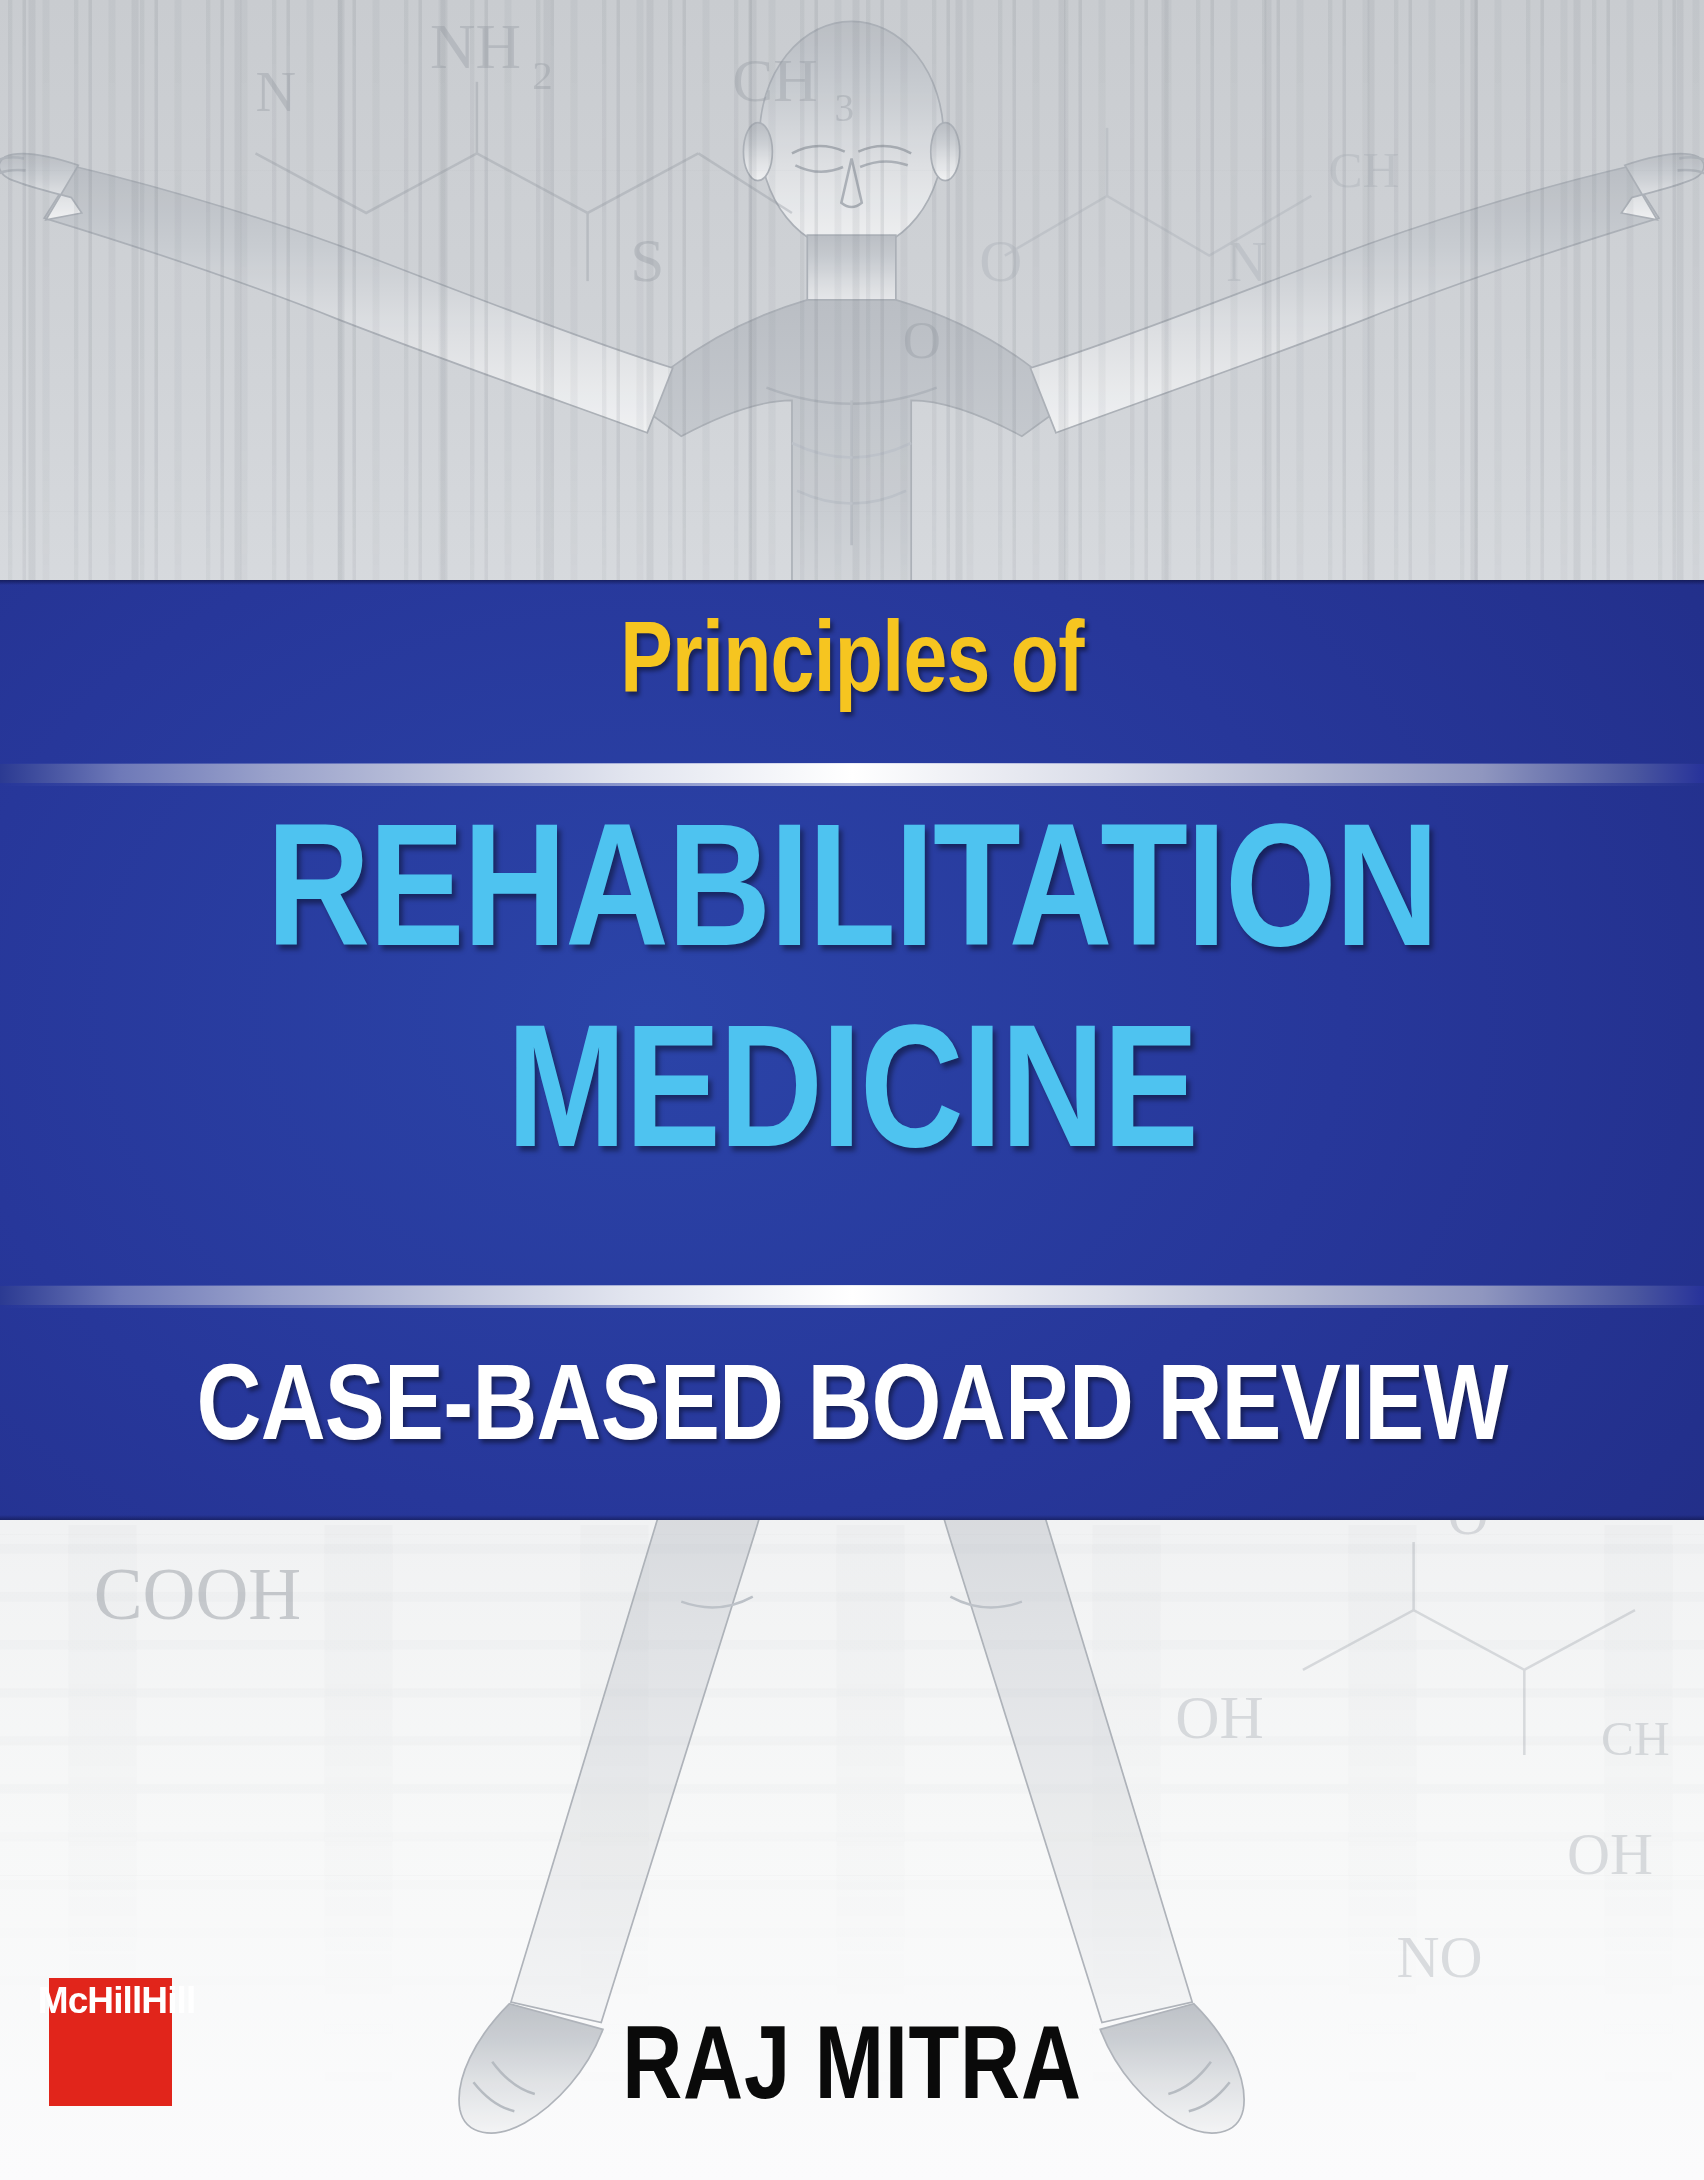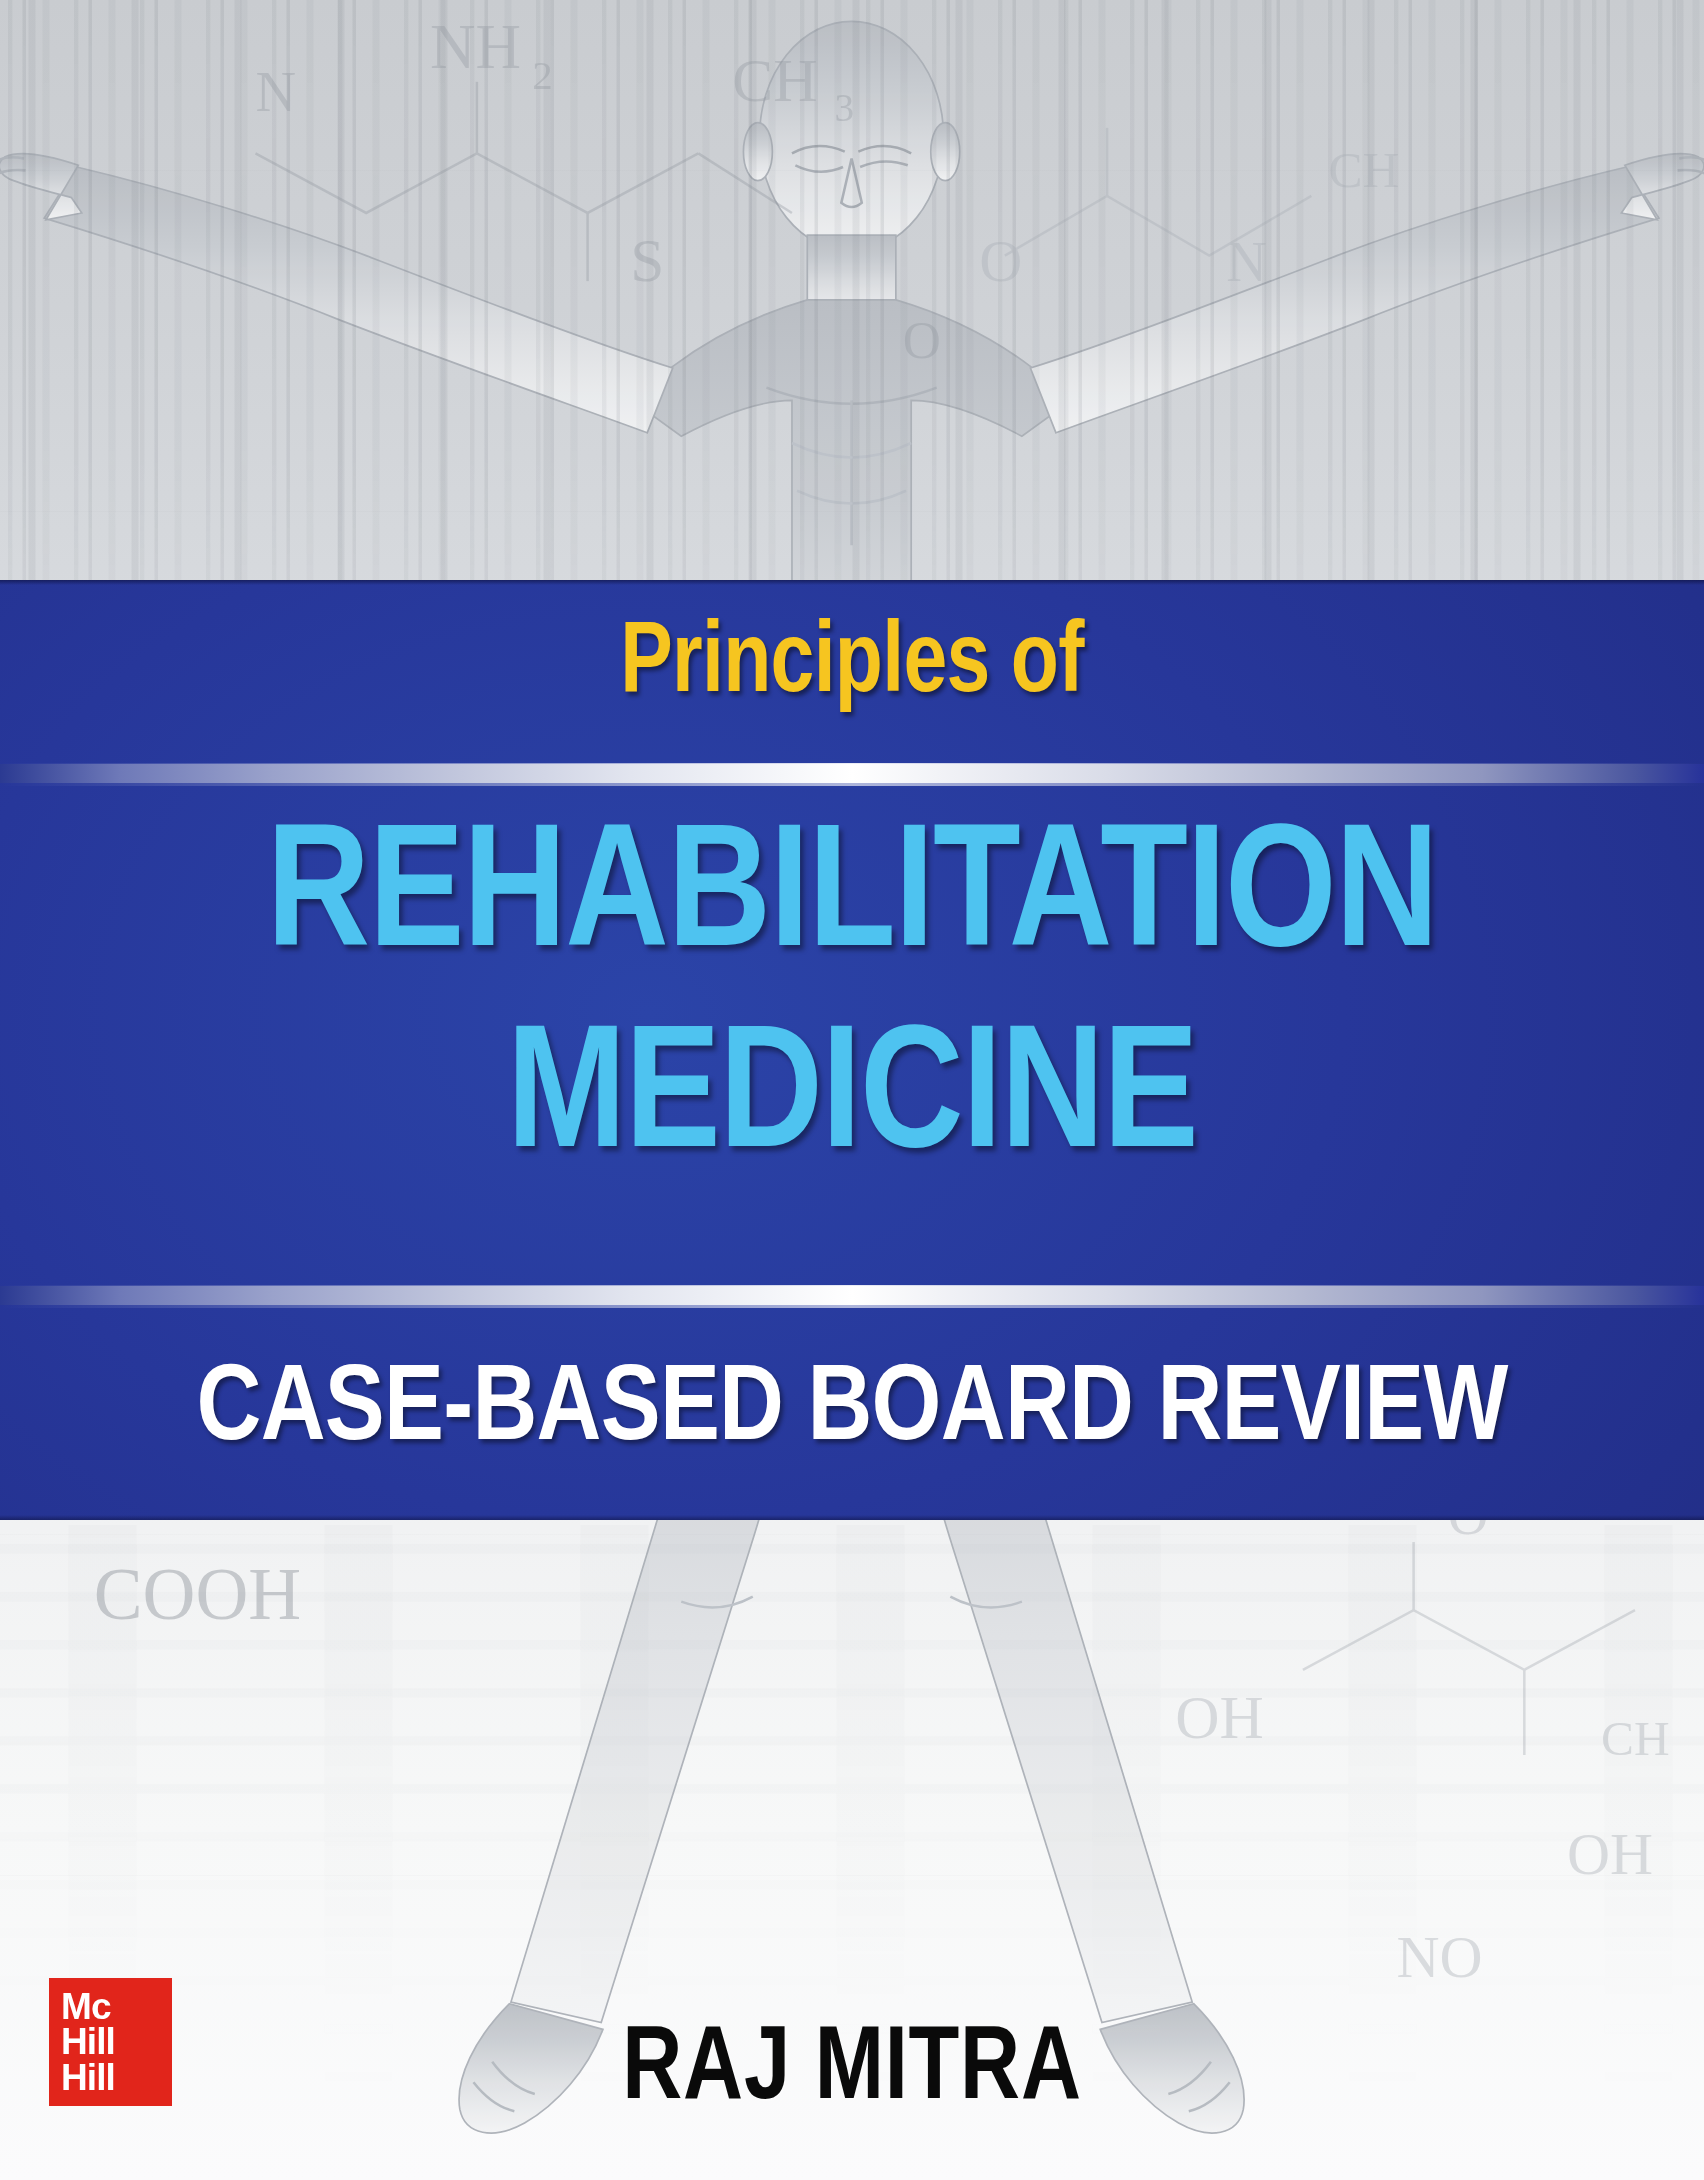--- a/index.html
+++ b/index.html
@@ -194,21 +194,21 @@
     text-shadow:1.7px 1.7px 2.6px rgba(255,255,255,.55);
   }
 
   
   #publisher-logo{
     position:absolute;
     left:49px; top:1978px;
     width:123px; height:128px;
     background:#e1251b;
     display:flex;
-    flex-direction:column;
+    flex-direction:row;
     justify-content:center;
     padding:5.1px 0 5.1px 12px;
     box-sizing:border-box;
   }
   #publisher-logo span{
     display:block;
     color:#ffffff;
     font-family:"Liberation Sans", sans-serif;
     font-weight:bold;
     font-size:37px;

